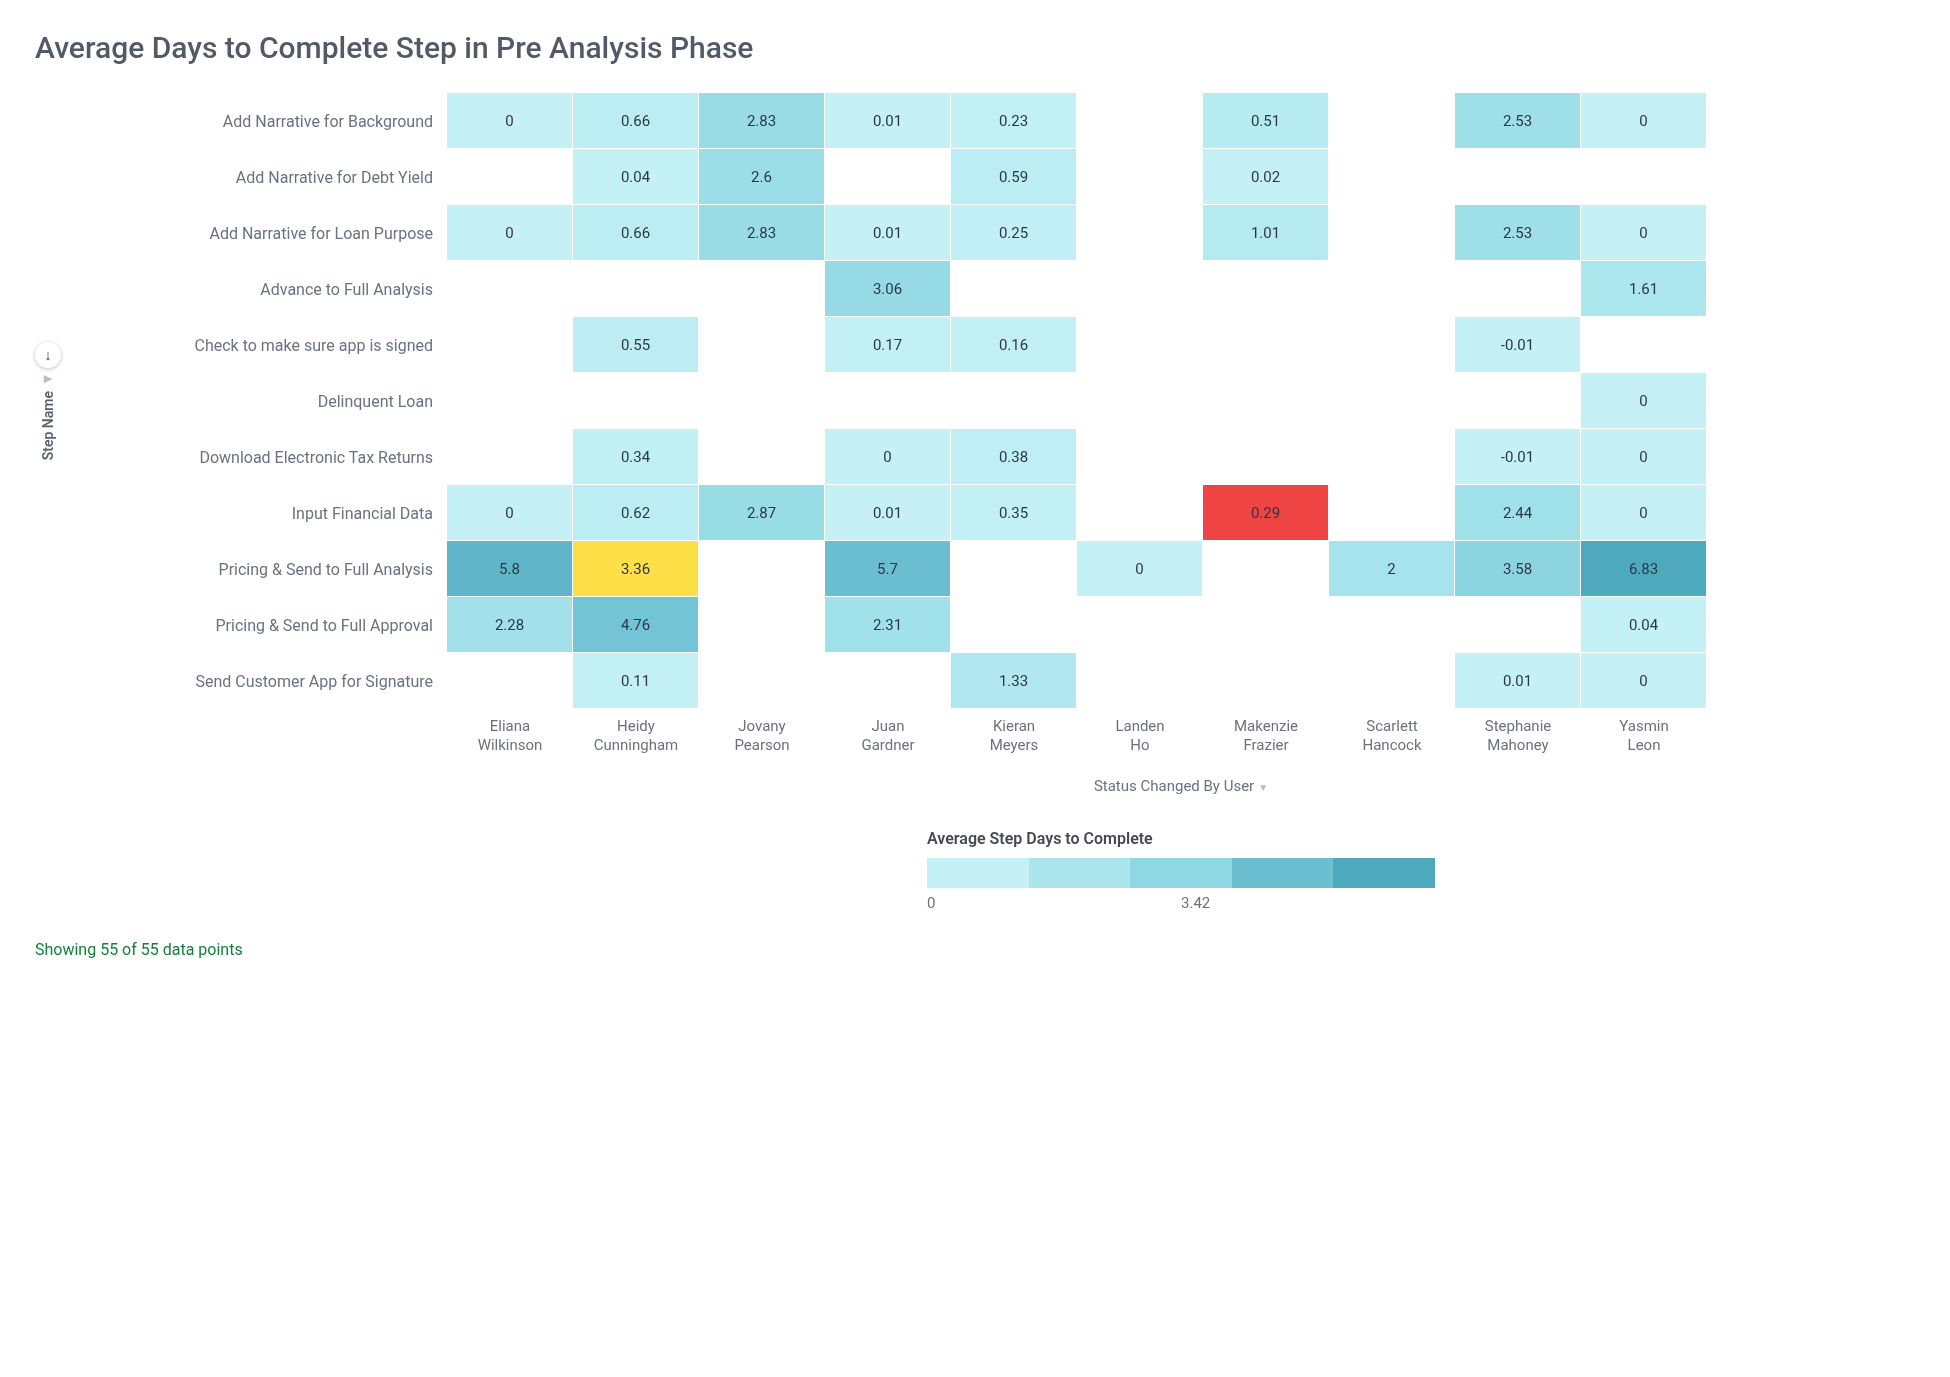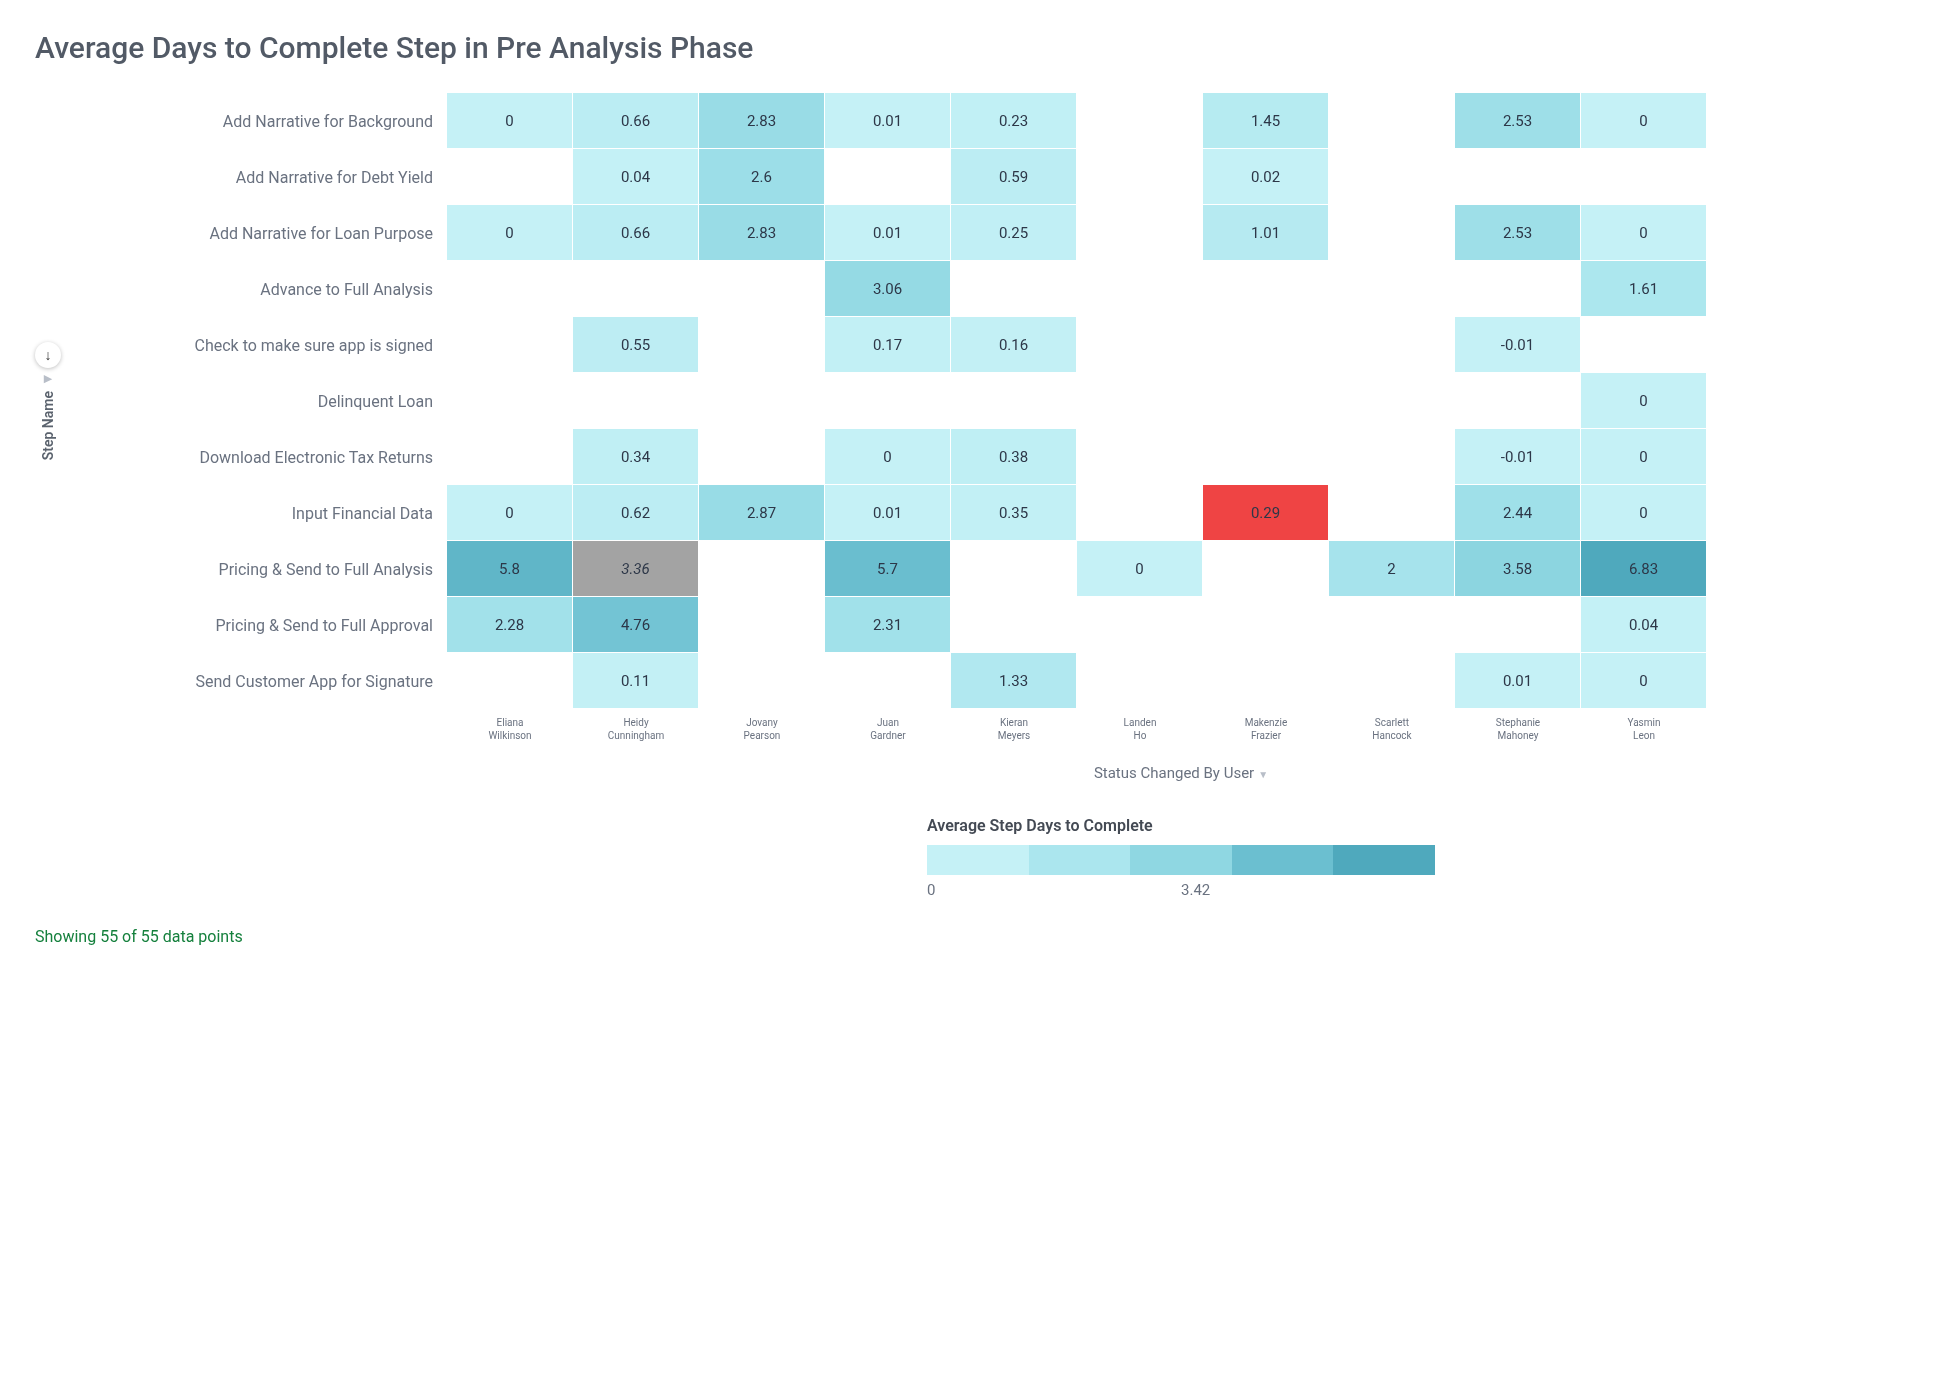--- a/index.html
+++ b/index.html
@@ -91,21 +91,21 @@
     border-right: 1px solid #ffffff;
     border-bottom: 1px solid #ffffff;
   }
   .col-labels {
     display: flex;
     margin-top: 8px;
   }
   .col-label-cell {
     width: 126px;
     text-align: center;
-    font-size: 10px;
+    font-size: 15px;
     color: #6a7280;
     line-height: 1.25;
     padding: 0 4px;
   }
   .x-axis-title {
     text-align: center;
     font-size: 15px;
     color: #6a7280;
     margin-top: 22px;
   }
@@ -177,21 +177,21 @@
 
   <div class="grid-block">
     <div class="grid" id="heatmap-grid">
         <div class="grid-row">
           <div class="cell" style="background: rgb(197, 241, 246);">0</div>
           <div class="cell" style="background: rgb(187, 237, 243);">0.66</div>
           <div class="cell" style="background: rgb(153, 220, 230);">2.83</div>
           <div class="cell" style="background: rgb(197, 241, 246);">0.01</div>
           <div class="cell" style="background: rgb(193, 240, 245);">0.23</div>
           <div class="cell" style="background: rgb(255, 255, 255);"></div>
-          <div class="cell" style="background: rgb(182, 235, 241);">1.45</div>
+          <div class="cell" style="background: rgb(182, 235, 241);">0.51</div>
           <div class="cell" style="background: rgb(255, 255, 255);"></div>
           <div class="cell" style="background: rgb(158, 223, 232);">2.53</div>
           <div class="cell" style="background: rgb(197, 241, 246);">0</div>
         </div>
         <div class="grid-row">
           <div class="cell" style="background: rgb(255, 255, 255);"></div>
           <div class="cell" style="background: rgb(196, 241, 246);">0.04</div>
           <div class="cell" style="background: rgb(156, 222, 232);">2.6</div>
           <div class="cell" style="background: rgb(255, 255, 255);"></div>
           <div class="cell" style="background: rgb(188, 237, 243);">0.59</div>
@@ -268,21 +268,21 @@
           <div class="cell" style="background: rgb(197, 241, 246);">0.01</div>
           <div class="cell" style="background: rgb(194, 240, 245);">0.35</div>
           <div class="cell" style="background: rgb(255, 255, 255);"></div>
           <div class="cell" style="background: #ef4444;">0.29</div>
           <div class="cell" style="background: rgb(255, 255, 255);"></div>
           <div class="cell" style="background: rgb(159, 224, 233);">2.44</div>
           <div class="cell" style="background: rgb(197, 241, 246);">0</div>
         </div>
         <div class="grid-row">
           <div class="cell" style="background: rgb(96, 182, 200);">5.8</div>
-          <div class="cell" style="background: #a3a3a3; font-style: italic;">3.36</div>
+          <div class="cell" style="background: #fde047;">3.36</div>
           <div class="cell" style="background: rgb(255, 255, 255);"></div>
           <div class="cell" style="background: rgb(106, 190, 207);">5.7</div>
           <div class="cell" style="background: rgb(255, 255, 255);"></div>
           <div class="cell" style="background: rgb(197, 241, 246);">0</div>
           <div class="cell" style="background: rgb(255, 255, 255);"></div>
           <div class="cell" style="background: rgb(166, 227, 236);">2</div>
           <div class="cell" style="background: rgb(140, 213, 224);">3.58</div>
           <div class="cell" style="background: rgb(79, 169, 189);">6.83</div>
         </div>
         <div class="grid-row">

